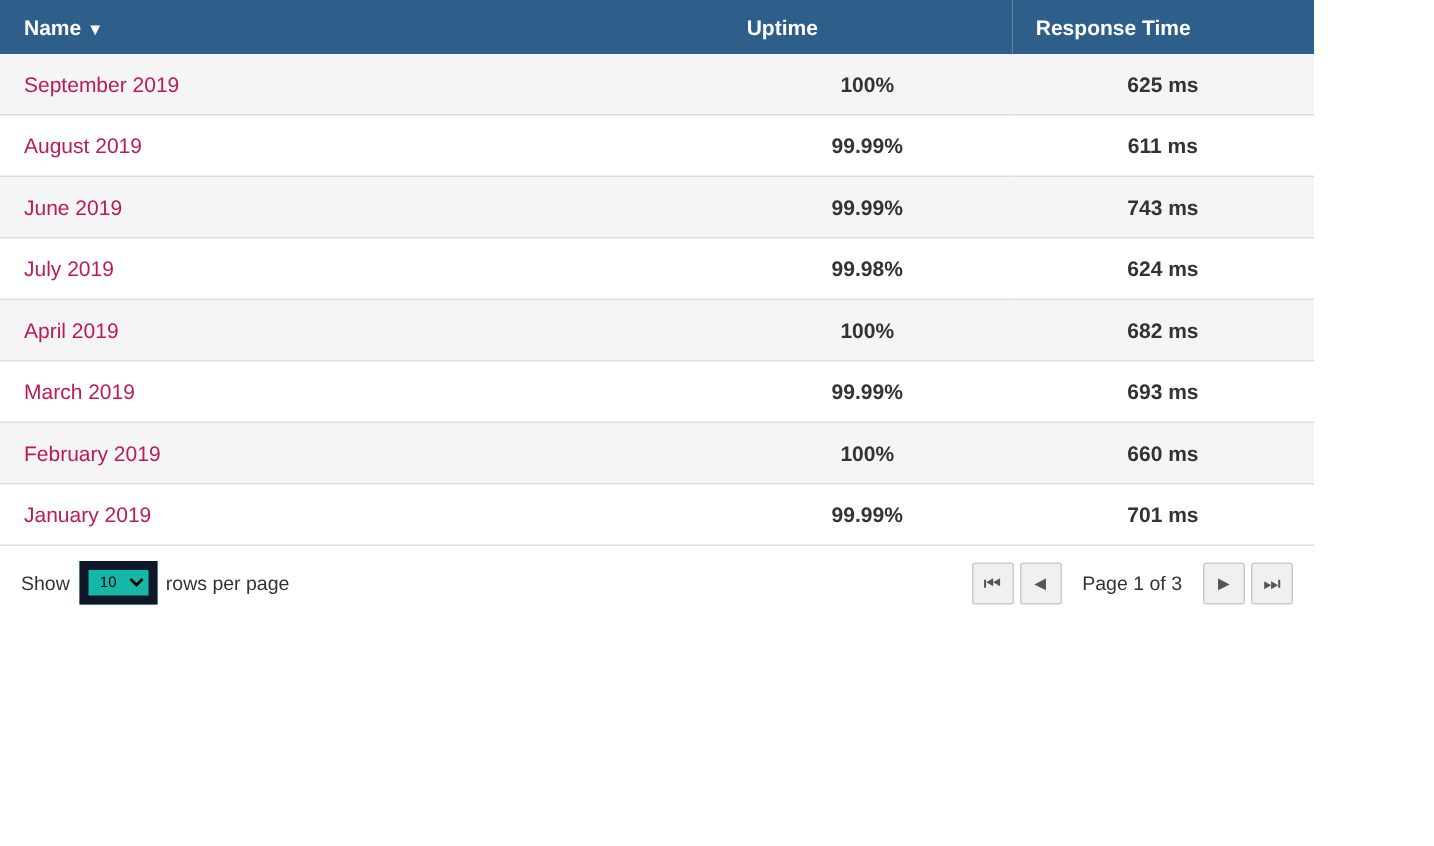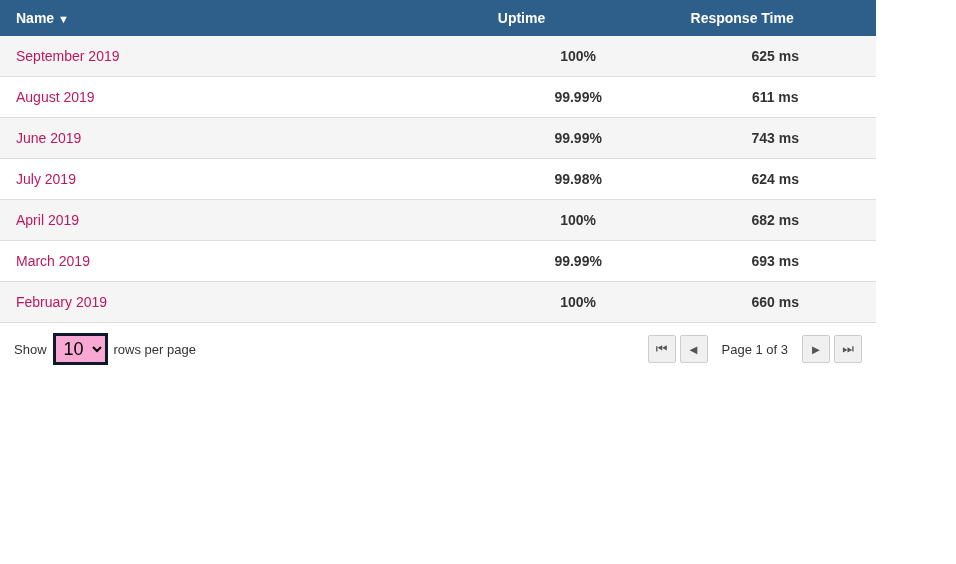--- a/index.html
+++ b/index.html
@@ -87,23 +87,23 @@
     }
 
     .footer-left {
       display: flex;
       align-items: center;
       gap: 6px;
     }
 
     .footer-left select {
       padding: 2px 4px;
-      font-size: 18px;
-      border: 3px solid #0f172a;
-      background: #f9a8d4;
+      font-size: 10px;
+      border: 6px solid #0f172a;
+      background: #14b8a6;
       cursor: pointer;
     }
 
     .pagination {
       display: flex;
       align-items: center;
       gap: 4px;
     }
 
     .pagination button {
@@ -178,20 +178,25 @@
         <tr>
           <td><a>March 2019</a></td>
           <td>99.99%</td>
           <td>693 ms</td>
         </tr>
         <tr>
           <td><a>February 2019</a></td>
           <td>100%</td>
           <td>660 ms</td>
         </tr>
+        <tr>
+          <td><a>January 2019</a></td>
+          <td>99.99%</td>
+          <td>701 ms</td>
+        </tr>
       </tbody>
   </table>
 
   <div class="footer">
     <div class="footer-left">
       <span>Show</span>
       <select>
         <option value="10">10</option>
         <option value="25">25</option>
         <option value="50">50</option>

